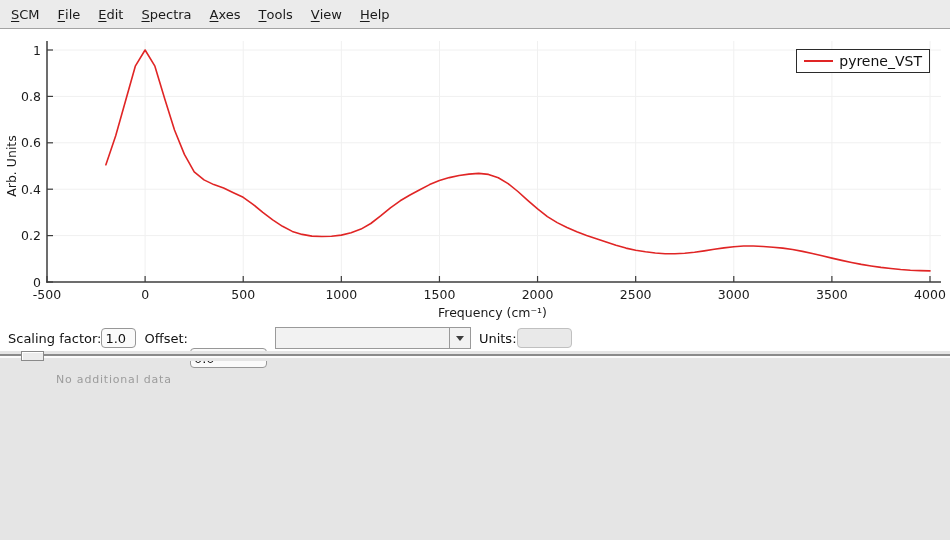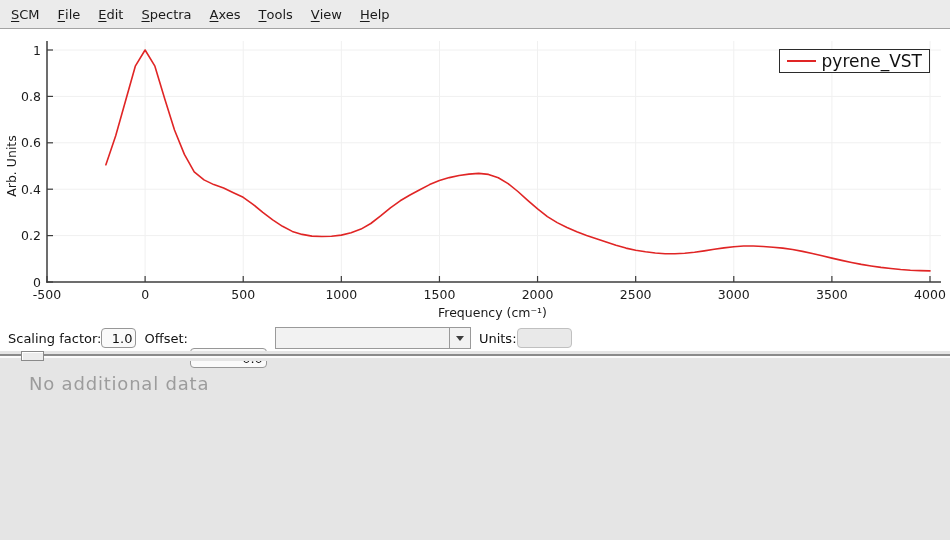--- a/index.html
+++ b/index.html
@@ -26,31 +26,31 @@
   }
   .chart-area svg{display:block;}
   .tick{font:12.5px "DejaVu Sans",sans-serif;fill:#1a1a1a;}
   .axis-label{font:12.5px "DejaVu Sans",sans-serif;fill:#1a1a1a;}
   .legend{
     position:absolute;top:20px;right:20px;height:20px;
     background:#ffffff;border:1.5px solid #2b2b2b;
     display:flex;align-items:center;gap:6px;padding:1px 7px;
   }
   .legend-line{width:29px;height:2px;background:#e02525;}
-  .legend-text{font-size:17px;color:#111;}
+  .legend-text{font-size:14px;color:#111;}
   
   .toolbar{
     height:26px;background:#ffffff;display:flex;align-items:center;
     padding-left:8px;
   }
   .tb-label{color:#111;white-space:nowrap;}
   .tb-input{
     height:18px;border:1px solid #979797;background:#fafafa;
     font:13px "DejaVu Sans",sans-serif;color:#111;padding:0 3px;
-    margin:0;border-radius:4px;outline:none;text-align:right;
+    margin:0;border-radius:4px;outline:none;
   }
   .tb-input.scaling{width:27px;}
   .tb-input.offset{width:69px;margin-left:2px;margin-top:40px;}
   .tb-input.width{
     width:47px;background:#e9e9e9;border:1px solid #c0c0c0;color:#555;
   }
   .combo{
     width:194px;height:20px;margin-left:8px;background:#f2f2f2;
     border:1px solid #9a9a9a;display:flex;align-items:center;
   }
@@ -71,21 +71,21 @@
     box-shadow:0 2px 0 #fbfbfb;
   }
   .splitter-handle{
     position:absolute;left:21px;top:0;width:23px;height:10px;
     background:#ececec;border:1px solid #8a8a8a;box-sizing:border-box;
     box-shadow:inset 1px 1px 0 #ffffff;
   }
   
   .lower-panel{height:178px;background:#e5e5e5;}
   .empty-message{
-    padding:12px 0 0 29px;color:#9c9c9c;letter-spacing:0.8px;font-size:18px;
+    padding:12px 0 0 56px;color:#9c9c9c;letter-spacing:0.8px;font-size:11px;
   }
 </style>
 </head>
 <body>
 
 <div class="menu-bar">
     <div class="menu-item"><span class="mnemonic">S</span>CM</div>
     <div class="menu-item"><span class="mnemonic">F</span>ile</div>
     <div class="menu-item"><span class="mnemonic">E</span>dit</div>
     <div class="menu-item"><span class="mnemonic">S</span>pectra</div>

